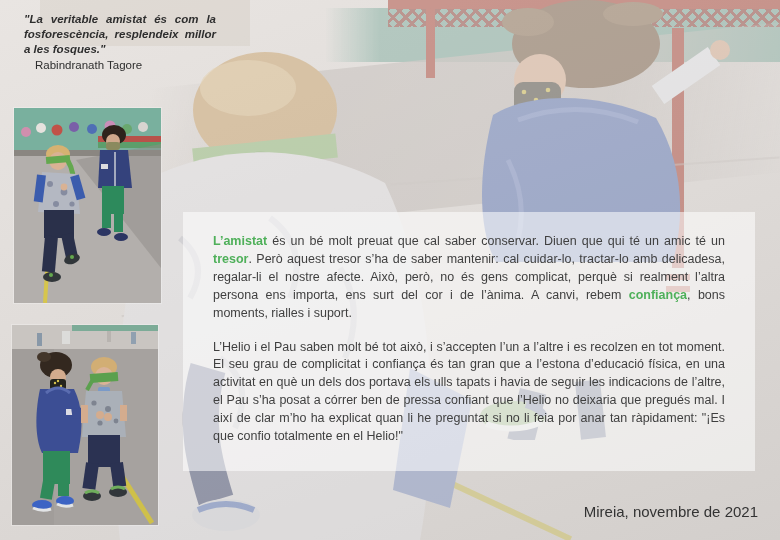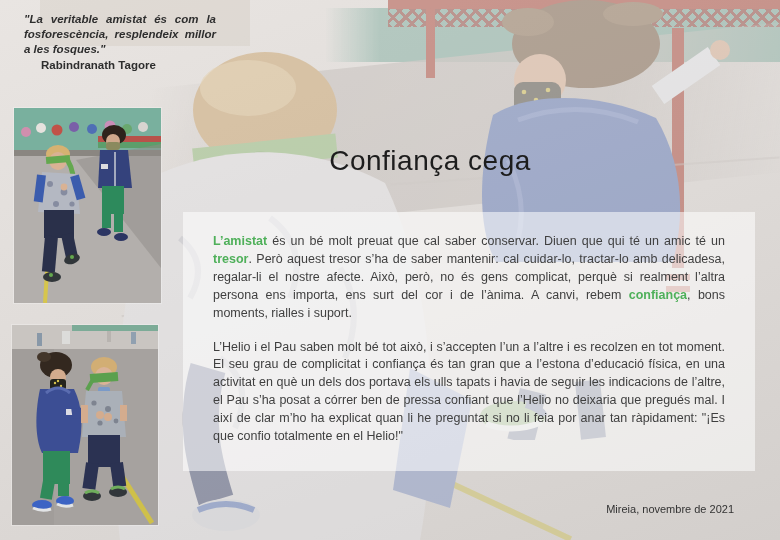--- a/index.html
+++ b/index.html
@@ -27,37 +27,37 @@
     background:repeating-linear-gradient(to bottom,#e8e4e0 0 6px,#b04838 6px 12px);}
   .bg-yline{left:273px; top:397px; width:330px; height:6px; background:#cfc258;
     transform-origin:left top; transform:rotate(25deg);}
   .bg-joint1{left:120px; top:295px; width:260px; height:2px; background:#b4aeaa; transform:rotate(-9deg); opacity:.6;}
   .bg-joint2{left:390px; top:170px; width:390px; height:2px; background:#bcb6b2; transform:rotate(-4deg); opacity:.5;}
   .bg-boy-center{left:90px; top:38px; width:400px; height:502px;}
   .bg-boy-right{left:468px; top:0; width:280px; height:440px;}
   
   .quote{position:absolute; left:24px; top:12px; width:192px; z-index:2; color:#2e2e2e;}
   .quote-text{margin:0; font-size:11.5px; line-height:15px; font-style:italic; font-weight:600; text-align:justify;}
-  .quote-author{margin:1px 0 0 17px; font-size:11.5px; line-height:15px; font-weight:700;}
+  .quote-author{margin:1px 0 0 11px; font-size:11.5px; line-height:15px; font-weight:400;}
   
   .photo{position:absolute; z-index:2; margin:0; box-shadow:0 0 0 1px rgba(255,255,255,.25);}
   .photo svg{display:block;}
   .photo-1{left:14px; top:108px; width:147px; height:195px;}
   .photo-2{left:12px; top:325px; width:146px; height:200px;}
   
   .title{position:absolute; left:320px; top:145px; width:220px; z-index:2; margin:0;
     text-align:center; font-size:28px; font-weight:400; letter-spacing:.5px; color:#1d1d1d;}
   
   .text-box{position:absolute; left:183px; top:212px; width:544px; z-index:3;
     padding:5px 14px 9px 14px; background:rgba(255,255,255,.55);}
   .para{margin:16px; font-size:12.5px; line-height:17.9px; text-align:justify; color:#3f3f3f;}
   .para + .para{margin-top:16px;}
   .hl{color:#4fb05a; font-weight:700;}
   
-  .attribution{position:absolute; right:46px; top:503px; z-index:2; font-size:11px; color:#333;}
+  .attribution{position:absolute; right:22px; top:503px; z-index:2; font-size:15px; color:#333;}
 </style>
 </head>
 <body>
 
 <div class="page">
 
   <div class="bg">
     <div class="bg-concrete"></div>
     <div class="bg-wall"></div>
     <div class="bg-rail"></div>
@@ -237,21 +237,20 @@
         <rect x="74" y="138" width="13" height="26" fill="#2b3252" transform="rotate(8 80 138)"></rect>
         <rect x="98" y="138" width="13" height="24" fill="#2b3252" transform="rotate(-8 104 138)"></rect>
         <ellipse cx="80" cy="171" rx="9" ry="5" fill="#31363a"></ellipse>
           <path d="M73,168 q7,-4 14,0" stroke="#6fae5c" stroke-width="3" fill="none"></path>
         <ellipse cx="106" cy="167" rx="9" ry="5" fill="#31363a"></ellipse>
           <path d="M99,164 q7,-4 14,0" stroke="#6fae5c" stroke-width="3" fill="none"></path>
       </g>
     </svg>
   </figure>
 
-  <h1 class="title">Confiança cega</h1>
 
   <div class="text-box">
     <p class="para"><span class="hl">L’amistat</span><span> és un bé molt preuat que cal saber conservar. Diuen que qui té un amic té un </span><span class="hl">tresor</span><span>. Però aquest tresor s’ha de saber mantenir: cal cuidar-lo, tractar-lo amb delicadesa, regalar-li el nostre afecte. Això, però, no és gens complicat, perquè si realment l’altra persona ens importa, ens surt del cor i de l’ànima. A canvi, rebem </span><span class="hl">confiança</span><span>, bons moments, rialles i suport.</span></p>
     <p class="para">L’Helio i el Pau saben molt bé tot això, i s’accepten l’un a l’altre i es recolzen en tot moment. El seu grau de complicitat i confiança és tan gran que a l’estona d’educació física, en una activitat en què un dels dos portava els ulls tapats i havia de seguir les indicacions de l’altre, el Pau s’ha posat a córrer ben de pressa confiant que l’Helio no deixaria que pregués mal. I així de clar m’ho ha explicat quan li he preguntat si no li feia por anar tan ràpidament: "¡Es que confio totalmente en el Helio!"</p>
   </div>
 
   <div class="attribution">Mireia, novembre de 2021</div>
 
 </div>
 

